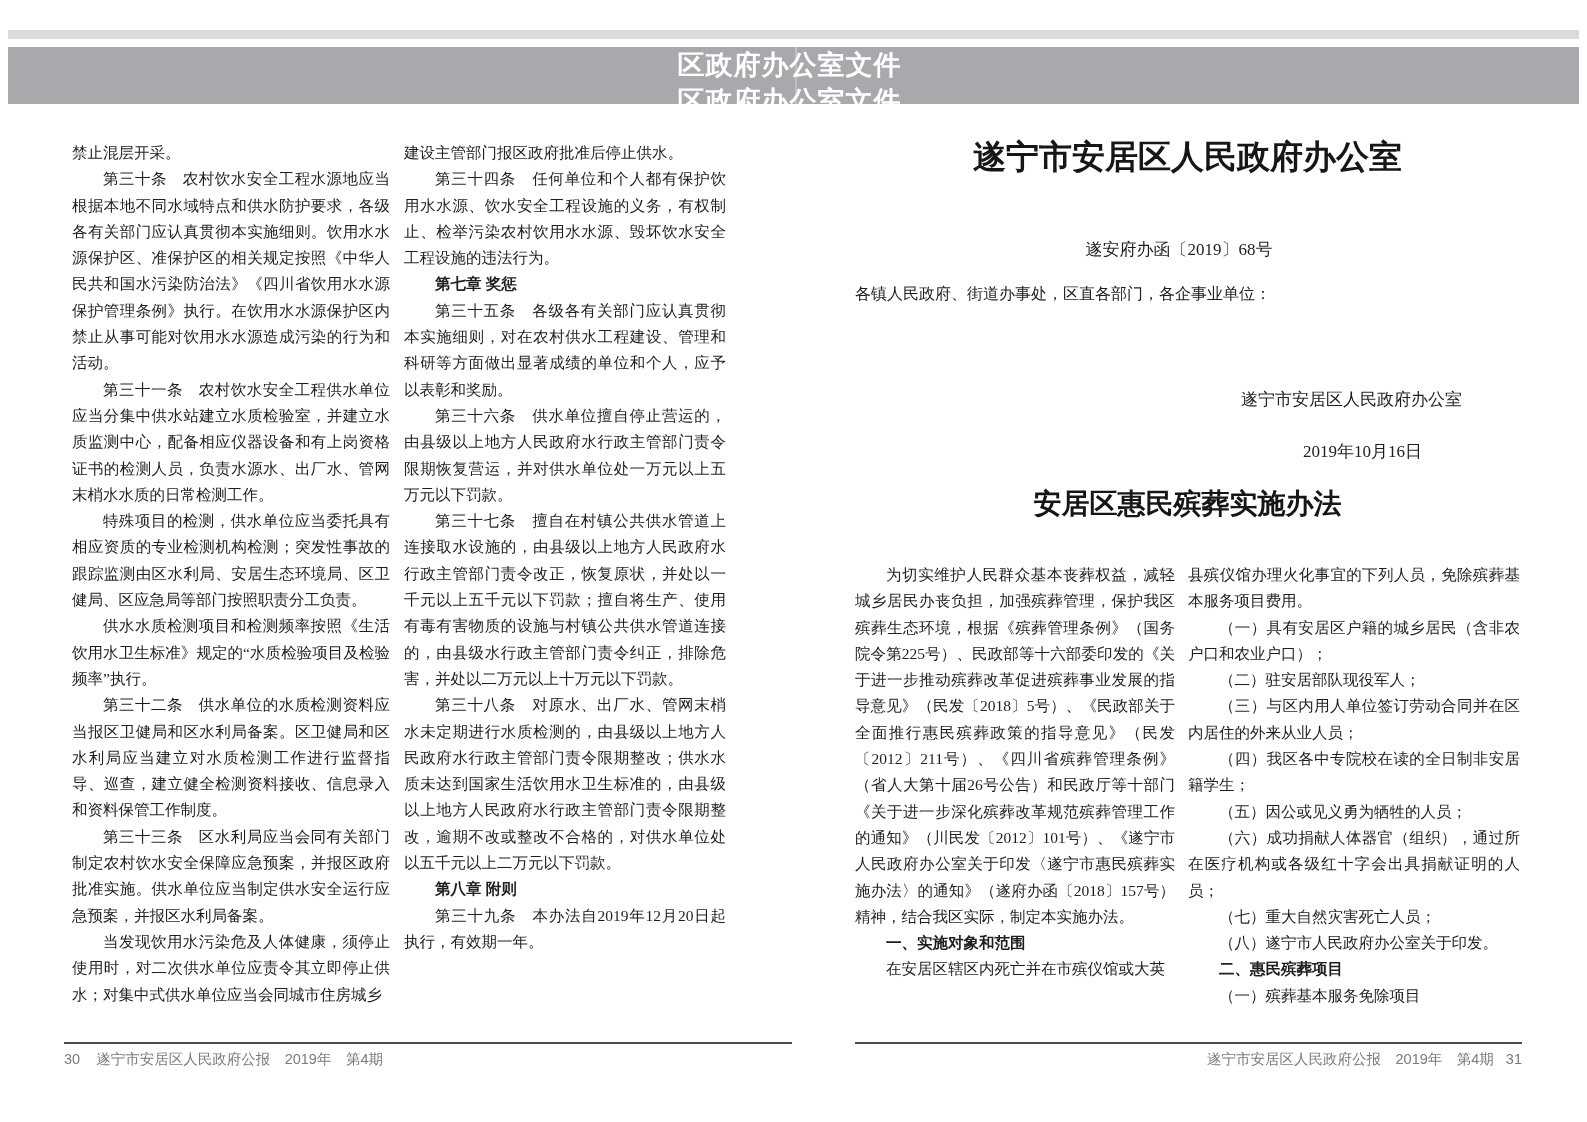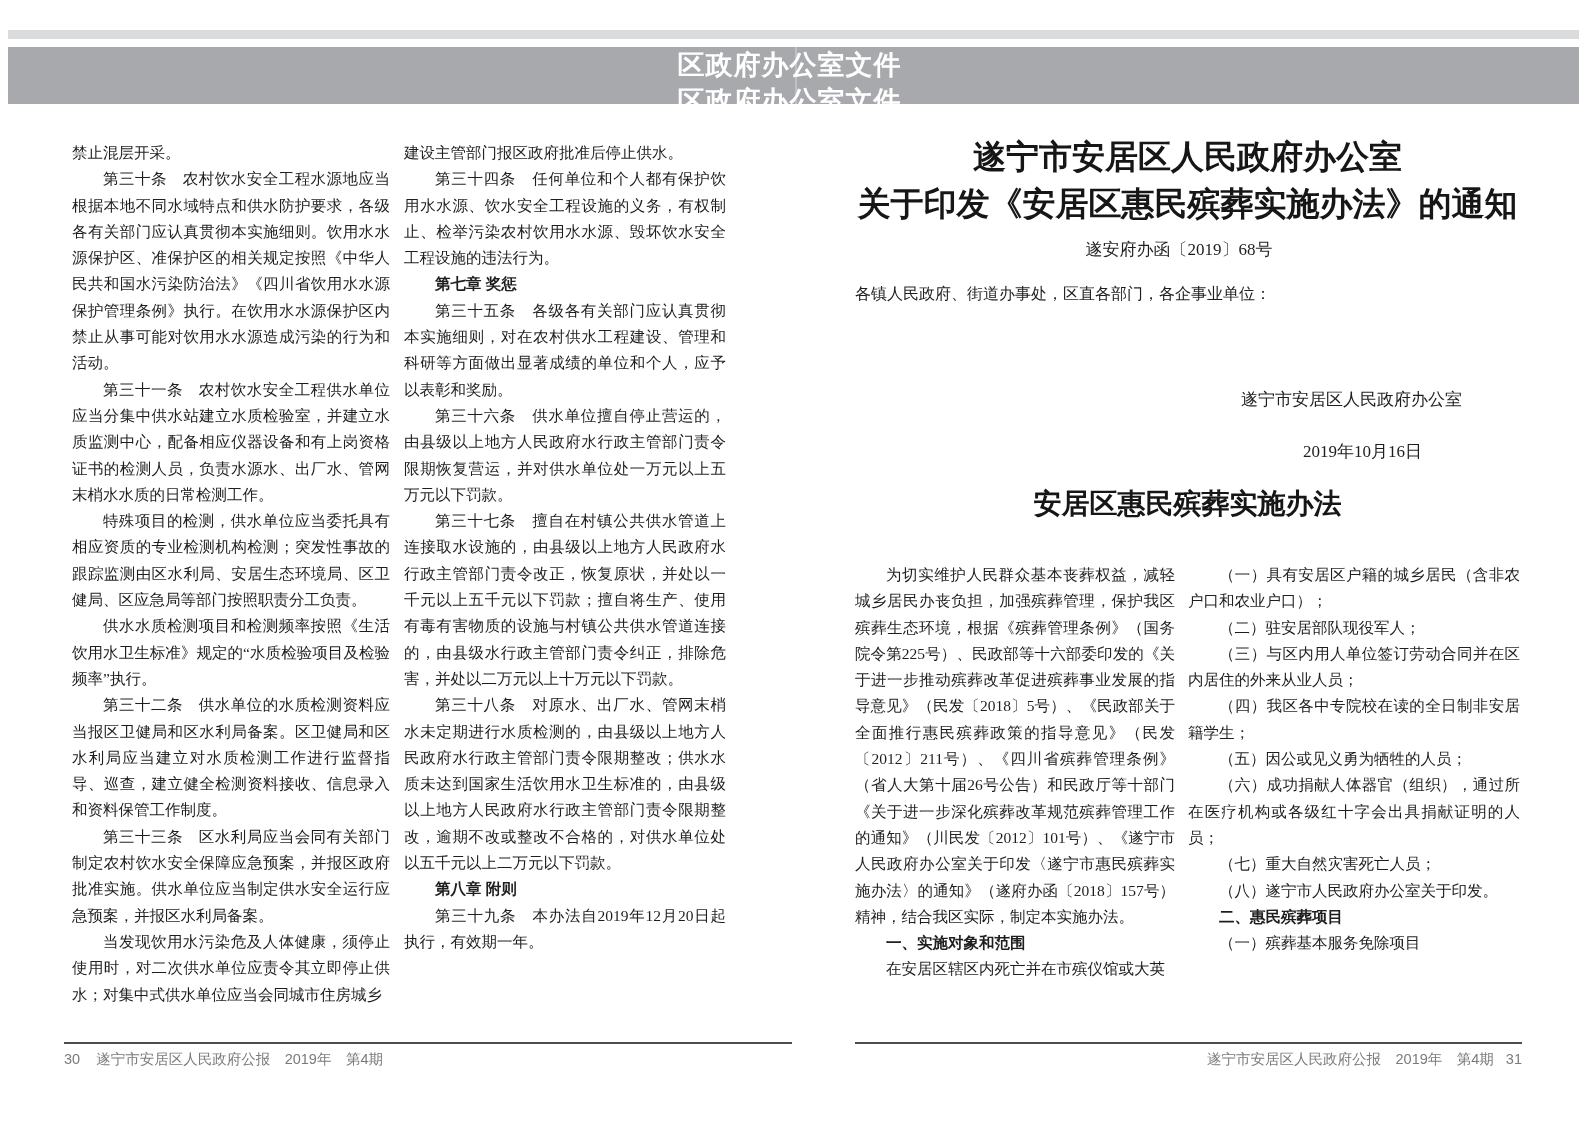--- a/index.html
+++ b/index.html
@@ -82,41 +82,41 @@
   <p>第三十五条　各级各有关部门应认真贯彻本实施细则，对在农村供水工程建设、管理和科研等方面做出显著成绩的单位和个人，应予以表彰和奖励。</p>
   <p>第三十六条　供水单位擅自停止营运的，由县级以上地方人民政府水行政主管部门责令限期恢复营运，并对供水单位处一万元以上五万元以下罚款。</p>
   <p>第三十七条　擅自在村镇公共供水管道上连接取水设施的，由县级以上地方人民政府水行政主管部门责令改正，恢复原状，并处以一千元以上五千元以下罚款；擅自将生产、使用有毒有害物质的设施与村镇公共供水管道连接的，由县级水行政主管部门责令纠正，排除危害，并处以二万元以上十万元以下罚款。</p>
   <p>第三十八条　对原水、出厂水、管网末梢水未定期进行水质检测的，由县级以上地方人民政府水行政主管部门责令限期整改；供水水质未达到国家生活饮用水卫生标准的，由县级以上地方人民政府水行政主管部门责令限期整改，逾期不改或整改不合格的，对供水单位处以五千元以上二万元以下罚款。</p>
   <p class="h">第八章 附则</p>
   <p>第三十九条　本办法自2019年12月20日起执行，有效期一年。</p>
 </div>
 
 <div class="r-title">
   <div>遂宁市安居区人民政府办公室</div>
-  <div>关于印发《安居区惠民殡葬实施办法》的通知</div>
 </div>
 
 <div class="r-docnum">遂安府办函〔2019〕68号</div>
 
 <div class="r-notice">
   <p>各镇人民政府、街道办事处，区直各部门，各企事业单位：</p>
 </div>
 
 <div class="r-signoff-org">遂宁市安居区人民政府办公室</div>
 <div class="r-signoff-date">2019年10月16日</div>
 
 <div class="r-section-title">安居区惠民殡葬实施办法</div>
 
 <div class="col col-r1">
   <p>为切实维护人民群众基本丧葬权益，减轻城乡居民办丧负担，加强殡葬管理，保护我区殡葬生态环境，根据《殡葬管理条例》（国务院令第225号）、民政部等十六部委印发的《关于进一步推动殡葬改革促进殡葬事业发展的指导意见》（民发〔2018〕5号）、《民政部关于全面推行惠民殡葬政策的指导意见》（民发〔2012〕211号）、《四川省殡葬管理条例》（省人大第十届26号公告）和民政厅等十部门《关于进一步深化殡葬改革规范殡葬管理工作的通知》（川民发〔2012〕101号）、《遂宁市人民政府办公室关于印发〈遂宁市惠民殡葬实施办法〉的通知》（遂府办函〔2018〕157号）精神，结合我区实际，制定本实施办法。</p>
   <p class="h">一、实施对象和范围</p>
   <p>在安居区辖区内死亡并在市殡仪馆或大英</p>
 </div>
 
 <div class="col col-r2">
+  <p class="cont">县殡仪馆办理火化事宜的下列人员，免除殡葬基本服务项目费用。</p>
   <p>（一）具有安居区户籍的城乡居民（含非农户口和农业户口）；</p>
   <p>（二）驻安居部队现役军人；</p>
   <p>（三）与区内用人单位签订劳动合同并在区内居住的外来从业人员；</p>
   <p>（四）我区各中专院校在读的全日制非安居籍学生；</p>
   <p>（五）因公或见义勇为牺牲的人员；</p>
   <p>（六）成功捐献人体器官（组织），通过所在医疗机构或各级红十字会出具捐献证明的人员；</p>
   <p>（七）重大自然灾害死亡人员；</p>
   <p>（八）遂宁市人民政府办公室关于印发。</p>
   <p class="h">二、惠民殡葬项目</p>
   <p>（一）殡葬基本服务免除项目</p>

